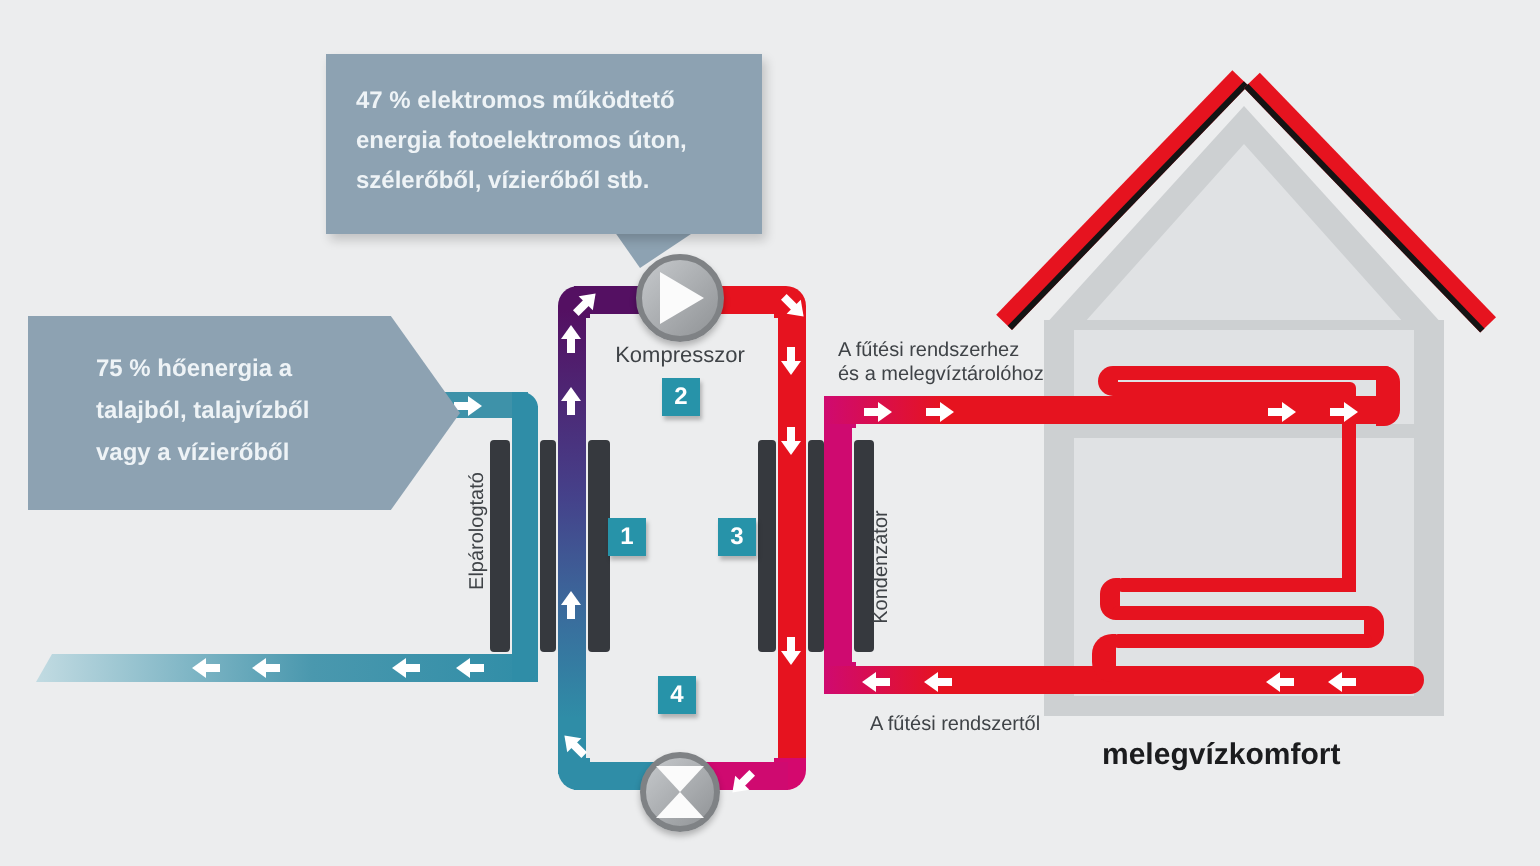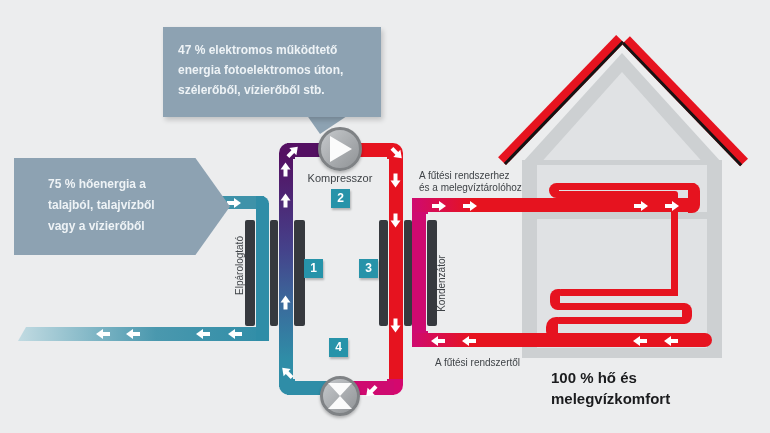--- a/index.html
+++ b/index.html
@@ -144,17 +144,16 @@
   <div class="badge" style="left:329px;top:338px;">4</div>
   <div class="vlbl" style="left:184px;top:260px;width:110px;">Elpárologtató</div>
   <div class="vlbl" style="left:396px;top:278px;width:90px;">Kondenzátor</div>
 
   <div class="lbl-sm" style="left:419px;top:170px;">
     <div>A fűtési rendszerhez</div>
     <div>és a melegvíztárolóhoz</div>
   </div>
   <div class="lbl-sm" style="left:419px;top:357px;margin-left:16px;">A fűtési rendszertől</div>
   <div class="result" style="left:551px;top:367px;">
-    <div>100 % hő és</div>
     <div>melegvízkomfort</div>
   </div>
 
 </div>
 
 </body></html>

